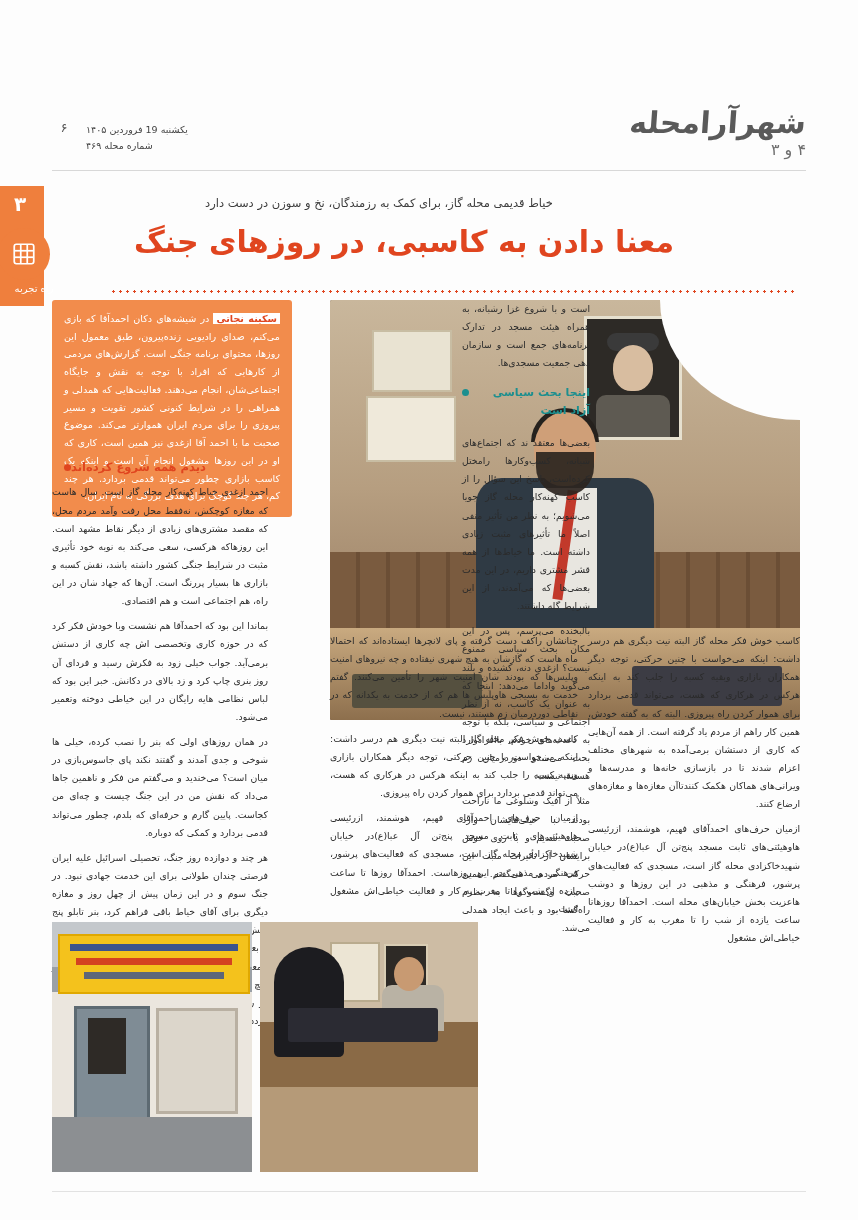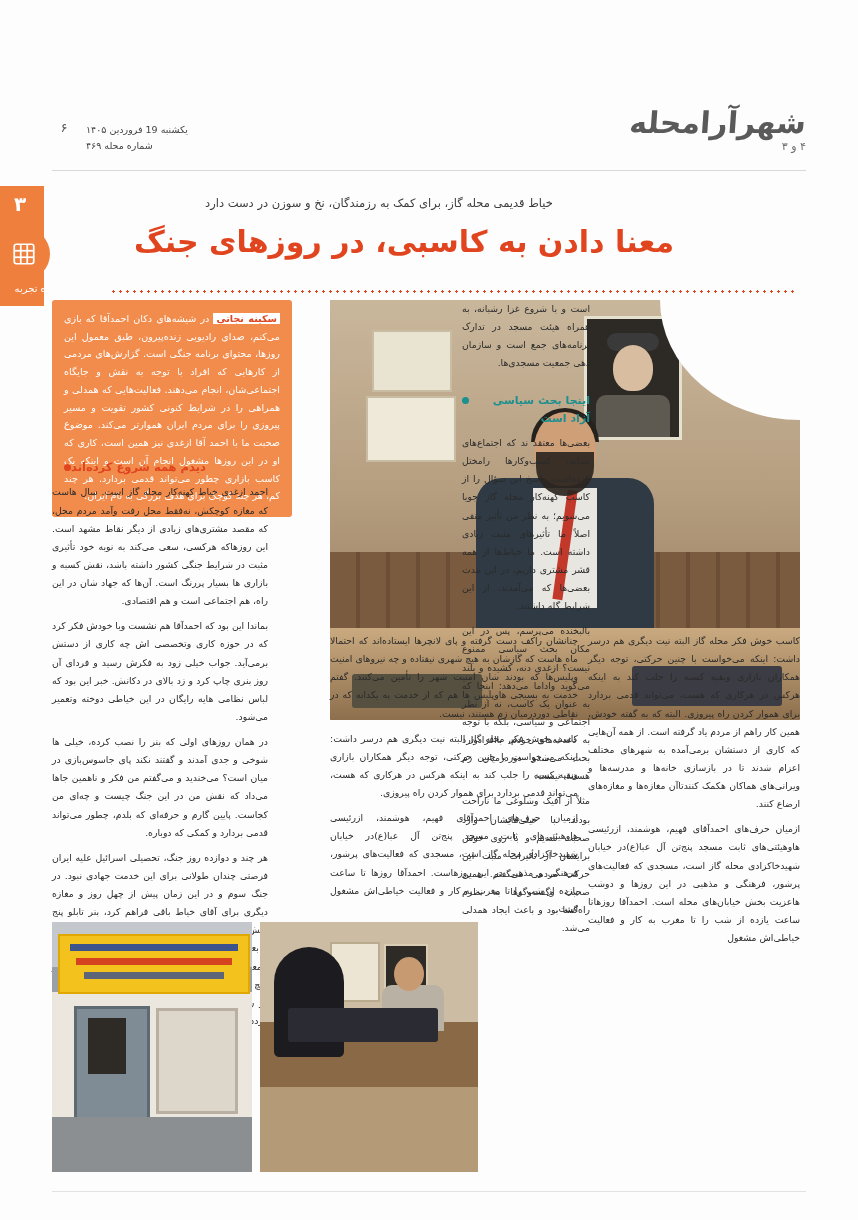--- a/index.html
+++ b/index.html
@@ -19,21 +19,21 @@
     position:absolute;top:108px;right:52px;width:200px;height:60px;
     text-align:right;
   }
   .mast-title{
     font-size:30px;font-weight:bold;color:#5a5a5a;
     letter-spacing:-1px;line-height:1;
     transform:skewX(-4deg);
     font-family:"DejaVu Sans","Liberation Sans",sans-serif;
   }
   .mast-sub{
-    font-size:11px;color:#6f6f6f;margin-top:2px;
+    font-size:16px;color:#6f6f6f;margin-top:2px;
   }
   .issue-block{
     position:absolute;top:122px;left:86px;
     text-align:left;direction:rtl;
   }
   .issue-line{font-size:9.5px;color:#444;line-height:1.7;}
   .page-num-box{
     position:absolute;top:120px;left:52px;
     text-align:center;width:24px;
   }
@@ -207,21 +207,21 @@
   .q-head{
     direction:rtl;font-size:11.5px;font-weight:bold;color:#e0451f;
     margin:4px 0 5px 12px;display:flex;align-items:center;
     flex-direction:row-reverse;justify-content:flex-start;
   }
   .q-head .dot{width:7px;height:7px;border-radius:50%;background:#e0451f;display:inline-block;}
   .q-head.teal{color:#1c8f8f;}
   .q-head.teal .dot{background:#1c8f8f;}
 
   .side-note{
-    position:absolute;top:392px;right:268px;width:128px;direction:rtl;
+    position:absolute;top:384px;right:268px;width:128px;direction:rtl;
     color:#1c8f8f;font-size:11px;font-weight:bold;line-height:1.6;
     display:flex;gap:15px;flex-direction:row-reverse;
   }
   .side-note .dot{width:7px;height:7px;border-radius:50%;background:#1c8f8f;margin-top:5px;flex:none;}
 
   .bottom-rule{
     position:absolute;bottom:28px;right:52px;left:52px;height:1px;background:#e2e2e2;
   }
 </style>
 </head>

